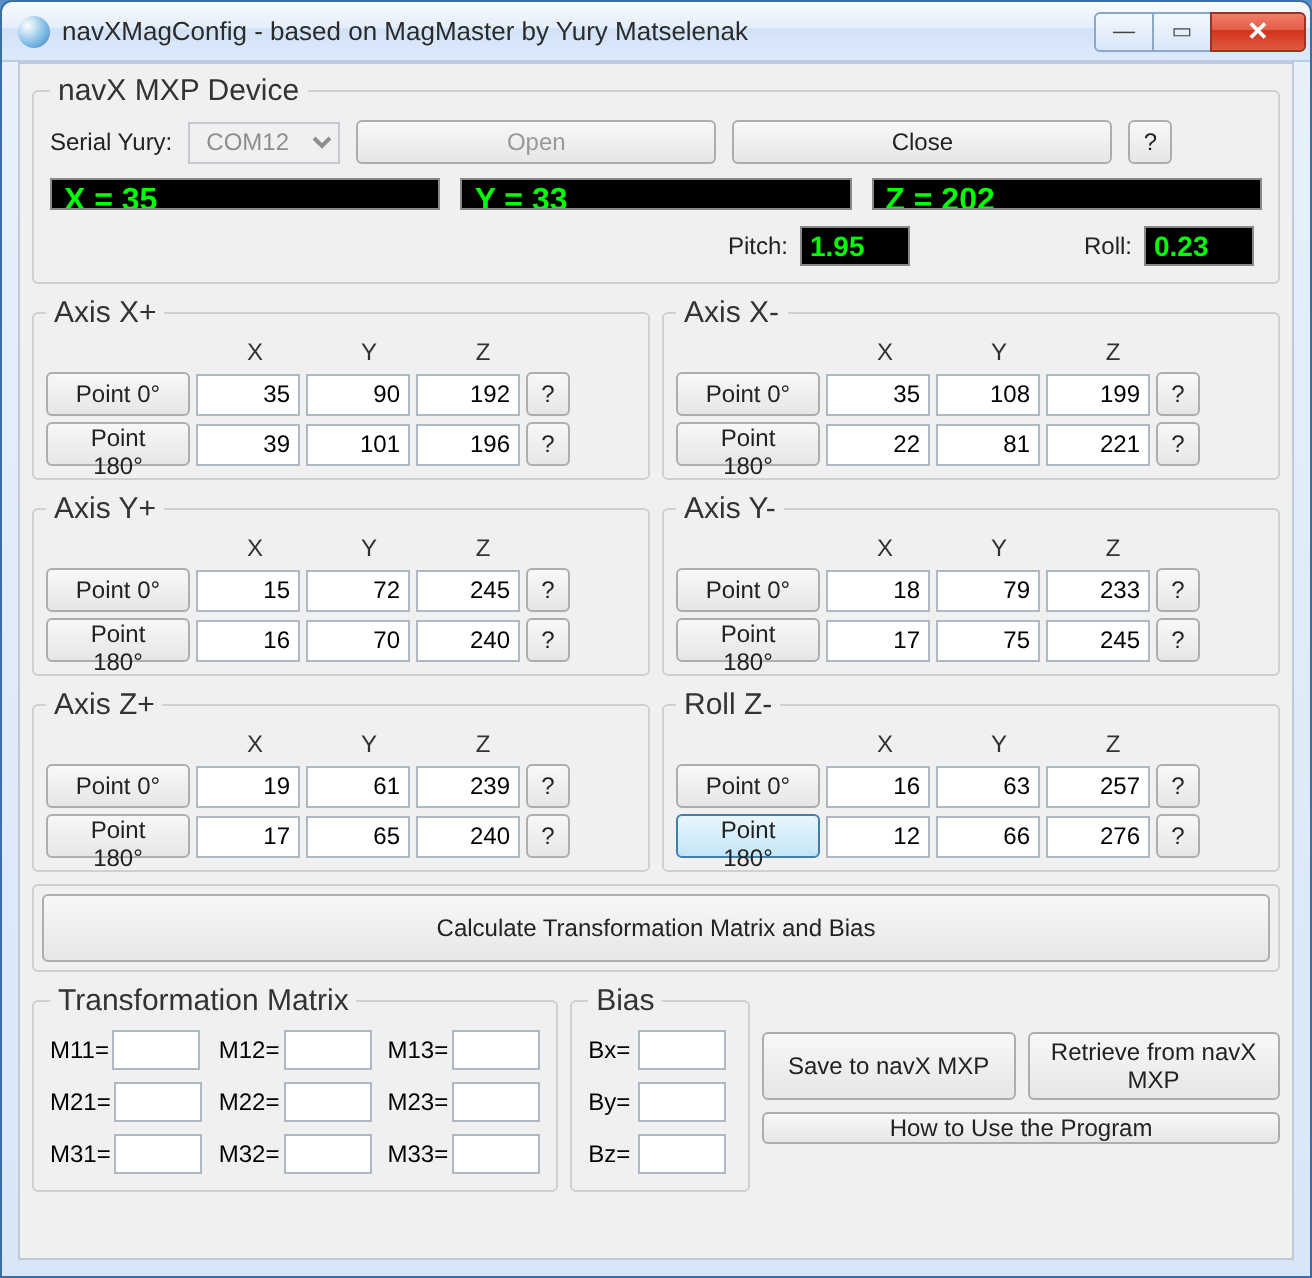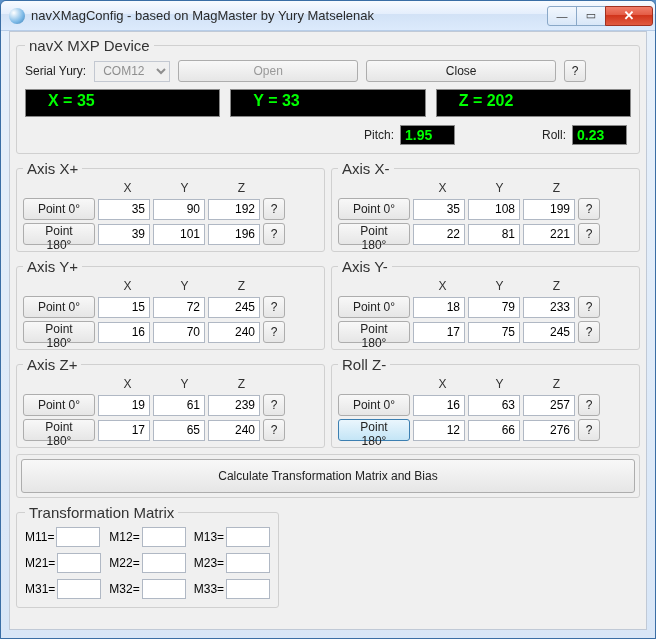--- a/index.html
+++ b/index.html
@@ -98,27 +98,27 @@
   .btn:disabled { color: #999; }
   .btn.wider { width: 190px; }
   .btn.q { width: 22px; padding: 0; }
   .btn.pt { width: 72px; }
   .btn.sel { border: 1px solid #3c7fb1; background: linear-gradient(to bottom, #eaf6fd, #c4e5f6); }
   .readouts { display: flex; gap: 10px; margin-bottom: 8px; }
   .black-lcd {
     flex: 1;
     background: #000;
     border: 1px solid #888;
-    height: 28px;
+    height: 16px;
     line-height: 22px;
     color: #0f0;
     font-family: Arial, sans-serif;
     font-weight: bold;
     font-size: 16px;
-    padding: 0 22px;
+    padding: 0 6px;
     overflow: hidden;
   }
   .mini-lcd {
     width: 55px; height: 20px;
     background: #000;
     border: 1px solid #888;
     color: #0f0;
     font-weight: bold;
     font-family: Arial, sans-serif;
     font-size: 14px;
@@ -386,17 +386,43 @@
               <span>M32=</span>
               <input type="text" value="" style="">
             </label>
           <label>
               <span>M33=</span>
               <input type="text" value="" style="">
             </label>
         </div>
       </fieldset>
 
-
+      <fieldset style="width:90px">
+        <legend>Bias</legend>
+        <div class="bias-grid">
+          <label>
+              <span>Bx=</span>
+              <input type="text" value="" style="">
+            </label>
+          <label>
+              <span>By=</span>
+              <input type="text" value="" style="">
+            </label>
+          <label>
+              <span>Bz=</span>
+              <input type="text" value="" style="">
+            </label>
+        </div>
+      </fieldset>
+
+      <div class="save-col">
+        <div class="save-row">
+          <button class="btn">Save to
+navX MXP</button>
+          <button class="btn">Retrieve from
+navX MXP</button>
+        </div>
+        <button class="btn">How to Use the Program</button>
+      </div>
     </div>
 
   </div>
 </div>
 
 </body></html>

